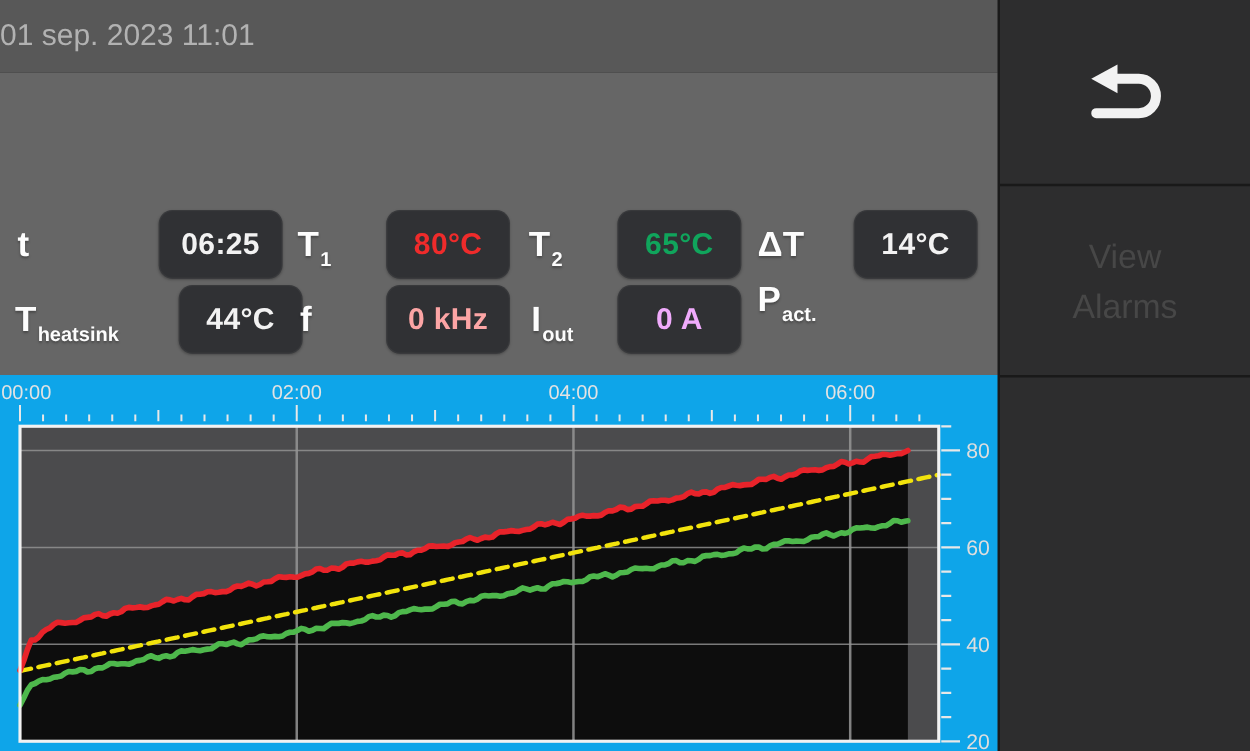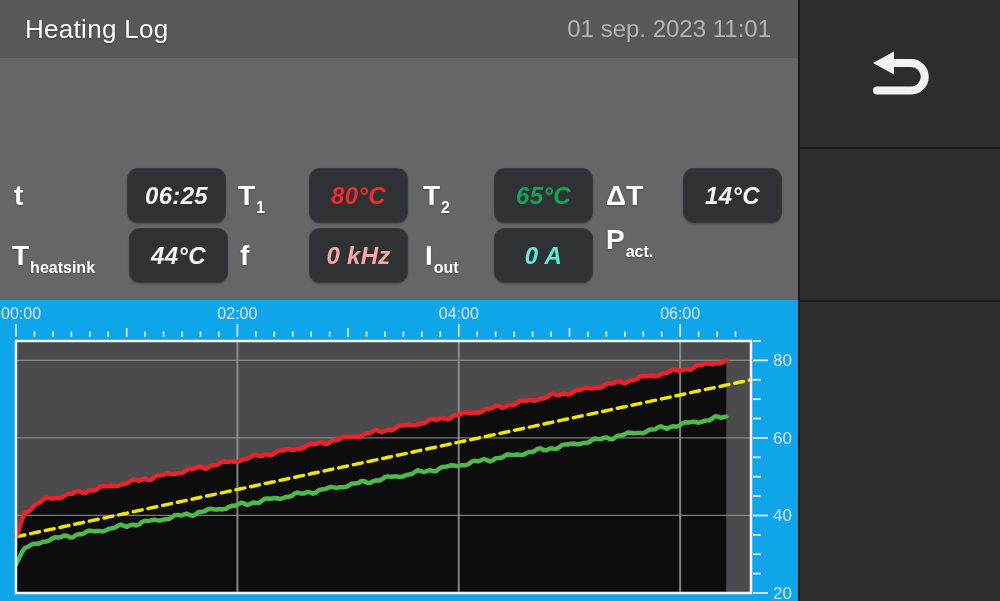--- a/index.html
+++ b/index.html
@@ -23,21 +23,21 @@
     position:absolute;height:55px;line-height:55px;color:#fdfdfd;
     font-size:28px;font-weight:bold;white-space:nowrap;
     text-shadow:0 1px 2px rgba(0,0,0,.3);
   }
   .lab .sub{font-size:16px;position:relative;top:8px;margin-left:1px;font-weight:bold;}
   .valbox{
     position:absolute;width:99px;height:55px;background:#303134;border-radius:11px;
     display:flex;align-items:center;justify-content:center;
     box-shadow:inset 0 0 0 1px rgba(255,255,255,0.04), 0 1px 2px rgba(0,0,0,0.25);
   }
-  .valbox span{font-size:24px;font-weight:600;letter-spacing:.3px;font-style:italic;}
+  .valbox span{font-size:24px;font-weight:600;letter-spacing:.3px;}
   
   .chart-region{position:absolute;left:0;top:300px;width:798px;height:301px;background:#0ea5e9;}
   svg text{font-family:"Liberation Sans", sans-serif;}
   .xlab{fill:#e3e3e3;font-size:16px;}
   .ylab{fill:#dedede;font-size:17px;}
   
   .panel{position:absolute;left:800px;top:0;width:200px;height:601px;background:#2d2d2e;}
   .panel .hdiv{position:absolute;left:0;width:200px;height:2px;background:#191919;}
   .back-btn{
     position:absolute;left:0;top:0;width:200px;height:147px;cursor:pointer;
@@ -50,21 +50,20 @@
   }
 </style>
 </head>
 <body>
 
 <div class="app">
 
   <div class="main">
 
     <div class="titlebar">
-      <div class="title">Heating Log</div>
       <div class="timestamp">01 sep. 2023 11:01</div>
     </div>
 
     <div class="body">
 
       <div class="lab" style="left:14px;top:110px;"><span>t</span><span class="sub"></span></div>
       <div class="valbox" style="left:127px;top:110px;">
           <span style="color: rgb(242, 242, 242);">06:25</span>
         </div>
 
@@ -77,32 +76,32 @@
       <div class="valbox" style="left:494px;top:110px;">
           <span style="color: rgb(16, 165, 92);">65°C</span>
         </div>
 
       <div class="lab" style="left:606px;top:110px;"><span>ΔT</span><span class="sub"></span></div>
       <div class="valbox" style="left:683px;top:110px;">
           <span style="color: rgb(242, 242, 242);">14°C</span>
         </div>
 
       <div class="lab" style="left:12px;top:170px;"><span>T</span><span class="sub">heatsink</span></div>
-      <div class="valbox" style="left:129px;top:170px;align-items:center;">
+      <div class="valbox" style="left:143px;top:170px;align-items:center;">
           <span style="color: rgb(242, 242, 242);">44°C</span>
         </div>
 
       <div class="lab" style="left:240px;top:170px;"><span>f</span><span class="sub"></span></div>
       <div class="valbox" style="left:309px;top:170px;">
           <span style="color: #fca5a5;">0 kHz</span>
         </div>
 
       <div class="lab" style="left:425px;top:170px;"><span>I</span><span class="sub">out</span></div>
       <div class="valbox" style="left:494px;top:170px;">
-          <span style="color: #5eead4;">0 A</span>
+          <span style="color: #f0abfc;">0 A</span>
         </div>
 
       <div class="lab" style="left:606px;top:154px;text-align:center;"><span>P</span><span class="sub">act.</span></div>
     </div>
 
     <div class="chart-region">
       <svg id="chart-svg" width="798" height="301" viewBox="0 0 798 301">
           <rect x="16" y="41" width="735" height="252" fill="#4b4b4d"></rect>
           <polygon points="16.0,236.4 19.0,228.6 22.0,219.5 25.0,212.1 28.0,211.9 31.0,209.7 34.0,205.8 37.0,203.6 40.0,202.3 43.0,199.5 46.0,197.8 49.0,198.1 52.0,198.6 55.0,198.2 58.0,198.0 61.0,197.9 64.0,196.2 67.0,194.3 70.0,193.9 73.0,193.5 76.0,191.6 79.0,190.9 82.0,192.5 85.0,193.0 88.0,191.2 91.0,190.2 94.0,190.6 97.0,189.4 100.0,186.8 103.0,185.9 106.0,186.3 109.0,186.0 112.0,185.5 115.0,186.1 118.0,186.0 121.0,184.7 124.0,183.9 127.0,183.4 130.0,181.4 133.0,179.5 136.0,179.9 139.0,180.8 142.0,179.6 145.0,178.7 148.0,179.8 151.0,179.9 154.0,177.5 157.0,175.5 160.0,175.4 163.0,174.9 166.0,173.4 169.0,173.3 172.0,174.1 175.0,173.8 178.0,173.3 181.0,173.3 184.0,172.1 187.0,169.8 190.0,168.8 193.0,169.1 196.0,167.9 199.0,166.5 202.0,167.4 205.0,168.8 208.0,167.6 211.0,165.6 214.0,165.4 217.0,165.1 220.0,163.0 223.0,161.4 226.0,161.7 229.0,161.9 232.0,161.4 235.0,161.7 238.0,161.8 241.0,160.5 244.0,159.1 247.0,158.7 250.0,157.5 253.0,155.2 256.0,154.8 259.0,156.2 262.0,156.1 265.0,154.5 268.0,154.6 271.0,155.4 274.0,153.8 277.0,151.2 280.0,150.5 283.0,150.5 286.0,149.5 289.0,149.0 292.0,149.7 295.0,149.7 298.0,148.9 301.0,148.6 304.0,147.9 307.0,145.6 310.0,143.9 313.0,144.2 316.0,144.1 319.0,142.6 322.0,142.3 325.0,143.9 328.0,143.8 331.0,141.5 334.0,140.2 337.0,140.2 340.0,138.9 343.0,136.9 346.0,136.7 349.0,137.2 352.0,137.0 355.0,136.8 358.0,137.2 361.0,136.1 364.0,134.2 367.0,133.6 370.0,133.2 373.0,131.3 376.0,130.0 379.0,131.2 382.0,132.2 385.0,130.8 388.0,129.7 391.0,130.2 394.0,129.6 397.0,127.0 400.0,125.4 403.0,125.5 406.0,125.1 409.0,124.5 412.0,124.9 415.0,125.2 418.0,124.3 421.0,123.6 424.0,123.3 427.0,121.6 430.0,119.3 433.0,119.0 436.0,119.9 439.0,119.0 442.0,117.8 445.0,118.7 448.0,119.6 451.0,117.8 454.0,115.5 457.0,115.1 460.0,114.6 463.0,112.9 466.0,112.2 469.0,112.9 472.0,112.9 475.0,112.5 478.0,112.7 481.0,112.1 484.0,110.0 487.0,108.6 490.0,108.7 493.0,107.6 496.0,105.7 499.0,106.0 502.0,107.7 505.0,107.3 508.0,105.3 511.0,105.0 514.0,105.0 517.0,103.1 520.0,100.9 523.0,100.6 526.0,100.8 529.0,100.2 532.0,100.2 535.0,100.7 538.0,99.9 541.0,98.5 544.0,98.2 547.0,97.3 550.0,94.9 553.0,93.7 556.0,94.9 559.0,95.2 562.0,93.7 565.0,93.5 568.0,94.7 571.0,93.9 574.0,91.3 577.0,90.0 580.0,89.9 583.0,88.8 586.0,87.7 589.0,88.2 592.0,88.5 595.0,87.9 598.0,87.7 601.0,87.6 604.0,85.7 607.0,83.5 610.0,83.4 613.0,83.5 616.0,81.9 619.0,81.1 622.0,82.6 625.0,83.4 628.0,81.5 631.0,80.0 634.0,80.0 637.0,79.0 640.0,76.8 643.0,75.9 646.0,76.3 649.0,76.0 652.0,75.8 655.0,76.3 658.0,75.9 661.0,74.2 664.0,73.3 667.0,73.1 670.0,71.3 673.0,69.2 676.0,69.8 679.0,71.2 682.0,70.3 685.0,69.0 688.0,69.6 691.0,69.7 694.0,67.4 697.0,65.3 700.0,65.0 703.0,64.6 706.0,63.5 709.0,63.6 712.0,64.2 715.0,63.6 718.0,62.9 721.0,62.9 724.0,61.6 726.3,60.4 726.3,292 16,292" fill="#0d0d0d"></polygon>
           <g stroke="#969696">
@@ -195,17 +194,21 @@
 
     <div class="back-btn">
       <svg width="66" height="52" viewBox="0 0 66 50">
         <path d="M 10 41.5 L 44 41.5 A 13.75 13.75 0 0 0 44 14 L 27 14" fill="none" stroke="#f2f2f2" stroke-width="8" stroke-linecap="round"></path>
         <polygon points="27,2.5 27,25.5 6,14" fill="#f2f2f2"></polygon>
       </svg>
     </div>
 
     <div class="hdiv" style="top:147px;"></div>
 
+    <div class="view-alarms">
+      <span style="white-space:pre-line;">View
+Alarms</span>
+    </div>
 
     <div class="hdiv" style="top:300px;"></div>
   </div>
 
 </div>
 
 </body></html>

